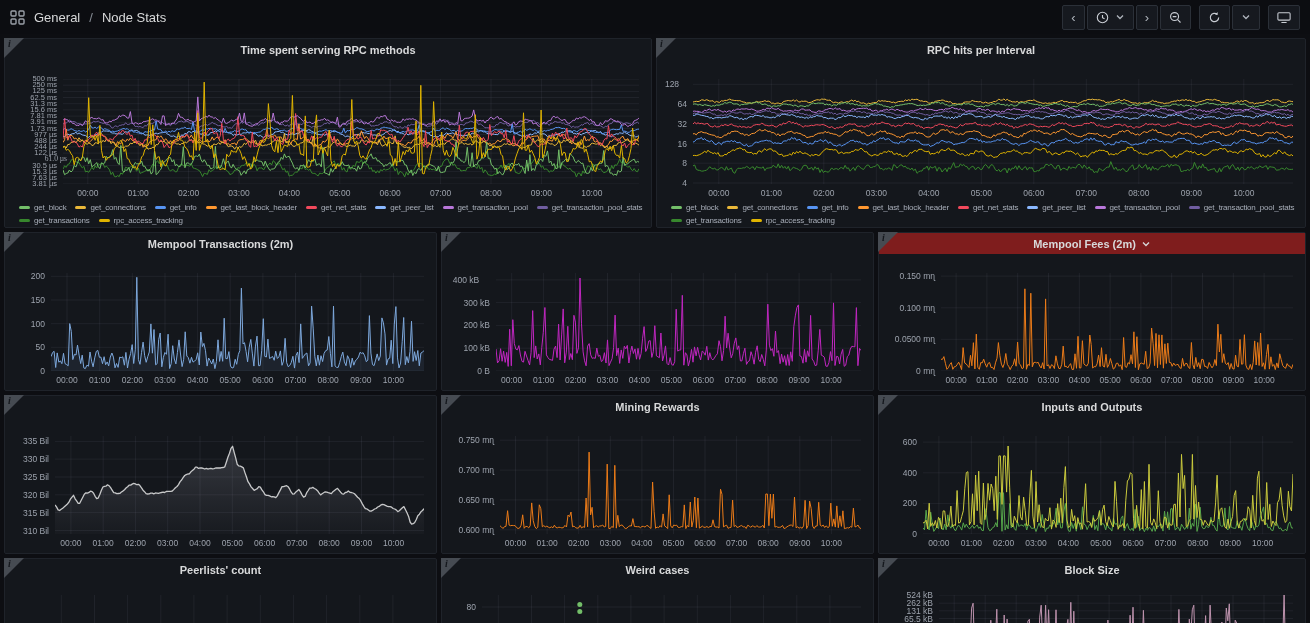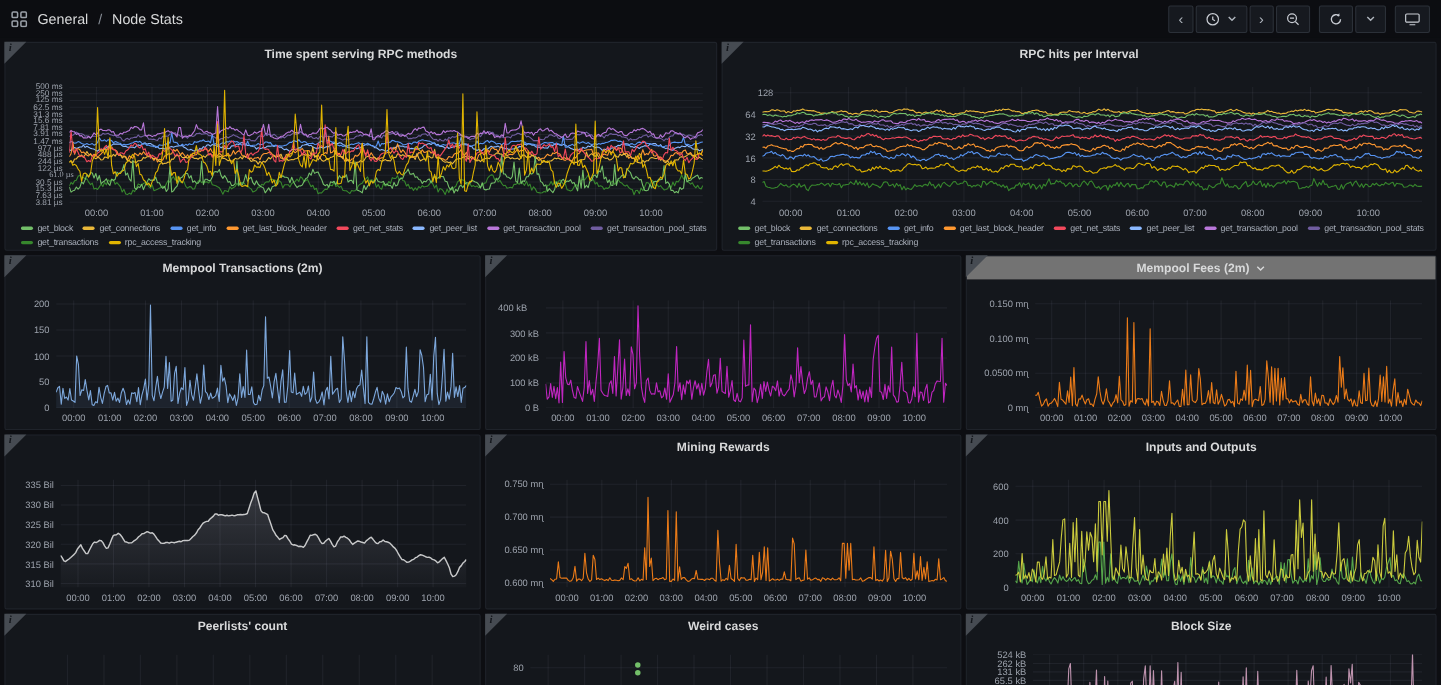--- a/index.html
+++ b/index.html
@@ -17,21 +17,21 @@
   .tbtn svg{display:block;}
   .chev{font-size:13px;color:#aeb4bc;line-height:1;}
   
   .panel{position:absolute;background:#14171c;border:1px solid #1f232a;border-radius:2px;box-sizing:border-box;}
   .corner{position:absolute;top:-1px;left:-1px;width:0;height:0;border-top:20px solid #464b52;
     border-right:20px solid transparent;z-index:6;cursor:pointer;}
   .corner span{position:absolute;top:-20px;left:4px;font-family:"Liberation Serif",serif;
     font-style:italic;font-weight:bold;font-size:10px;color:#14171c;}
   .ptitle{position:absolute;top:5px;left:0;width:100%;text-align:center;font-size:11px;font-weight:600;
     color:#d8d9da;cursor:pointer;z-index:4;}
-  .ptitle.toolbar{top:0;height:21px;background:#737373;display:flex;align-items:center;justify-content:center;gap:5px;}
+  .ptitle.toolbar{top:0;height:21px;background:#7f1d1d;display:flex;align-items:center;justify-content:center;gap:5px;}
   .ptitle .tchev{margin-top:1px;}
   .plot{position:absolute;cursor:crosshair;}
   .plot svg{position:absolute;left:0;top:0;}
   .ylab{position:absolute;text-align:right;font-size:8.5px;color:#9da3ad;line-height:9px;white-space:nowrap;}
   .dense .ylab{font-size:7.5px;line-height:7px;}
   .xlab{position:absolute;width:36px;text-align:center;font-size:8.5px;color:#9da3ad;}
   .legend{position:absolute;left:14px;right:6px;overflow:hidden;}
   .lrow{display:flex;gap:9px;height:13px;align-items:center;white-space:nowrap;}
   .litem{display:flex;align-items:center;gap:4px;cursor:pointer;}
   .dash{display:inline-block;width:11px;height:3px;border-radius:2px;flex:none;}
@@ -150,21 +150,21 @@
         </svg>
       </div>
       <div class="ylab" style="left: 0px; top: 36px; width: 52px;">500 ms</div>
       <div class="ylab" style="left: 0px; top: 42.2px; width: 52px;">250 ms</div>
       <div class="ylab" style="left: 0px; top: 48.4px; width: 52px;">125 ms</div>
       <div class="ylab" style="left: 0px; top: 54.5px; width: 52px;">62.5 ms</div>
       <div class="ylab" style="left: 0px; top: 60.7px; width: 52px;">31.3 ms</div>
       <div class="ylab" style="left: 0px; top: 66.9px; width: 52px;">15.6 ms</div>
       <div class="ylab" style="left: 0px; top: 73.1px; width: 52px;">7.81 ms</div>
       <div class="ylab" style="left: 0px; top: 79.3px; width: 52px;">3.91 ms</div>
-      <div class="ylab" style="left: 0px; top: 85.5px; width: 52px;">1.47 ms</div>
+      <div class="ylab" style="left: 0px; top: 85.5px; width: 52px;">1.73 ms</div>
       <div class="ylab" style="left: 0px; top: 91.5px; width: 52px;">977 µs</div>
       <div class="ylab" style="left: 0px; top: 97.7px; width: 52px;">488 µs</div>
       <div class="ylab" style="left: 0px; top: 103.9px; width: 52px;">244 µs</div>
       <div class="ylab" style="left: 0px; top: 110.1px; width: 52px;">122 µs</div>
       <div class="ylab" style="left: 10px; top: 116.3px; width: 52px; font-family: Liberation Serif, serif;">61.0 µs</div>
       <div class="ylab" style="left: 0px; top: 122.5px; width: 52px;">30.5 µs</div>
       <div class="ylab" style="left: 0px; top: 128.6px; width: 52px;">15.3 µs</div>
       <div class="ylab" style="left: 0px; top: 134.8px; width: 52px;">7.63 µs</div>
       <div class="ylab" style="left: 0px; top: 141px; width: 52px;">3.81 µs</div>
       <div class="xlab" style="left: 64.8px; top: 149px;">00:00</div>
@@ -254,21 +254,21 @@
           <path d="M0.0 32.3 L1.7 32.1 L3.3 32.4 L5.0 32.3 L6.7 32.8 L8.4 33.5 L10.0 32.9 L11.7 31.0 L13.4 31.9 L15.0 30.6 L16.7 30.1 L18.4 31.6 L20.1 31.2 L21.7 30.6 L23.4 31.3 L25.1 30.4 L26.7 31.5 L28.4 32.2 L30.1 33.2 L31.8 32.0 L33.4 33.3 L35.1 32.1 L36.8 31.8 L38.4 32.6 L40.1 30.9 L41.8 31.5 L43.5 30.3 L45.1 30.0 L46.8 30.5 L48.5 29.9 L50.1 30.0 L51.8 30.0 L53.5 29.7 L55.2 30.3 L56.8 30.5 L58.5 30.0 L60.2 30.5 L61.8 31.2 L63.5 32.1 L65.2 32.2 L66.9 31.8 L68.5 31.3 L70.2 30.3 L71.9 31.0 L73.5 29.3 L75.2 29.3 L76.9 29.9 L78.6 28.6 L80.2 29.6 L81.9 30.2 L83.6 30.3 L85.2 29.3 L86.9 30.9 L88.6 31.4 L90.3 32.3 L91.9 31.9 L93.6 32.1 L95.3 31.7 L96.9 31.6 L98.6 31.8 L100.3 32.4 L101.9 30.9 L103.6 31.5 L105.3 31.8 L107.0 31.1 L108.6 30.0 L110.3 30.0 L112.0 31.2 L113.6 31.1 L115.3 31.0 L117.0 30.9 L118.7 32.8 L120.3 33.0 L122.0 33.4 L123.7 33.3 L125.3 31.9 L127.0 32.0 L128.7 32.6 L130.4 32.1 L132.0 30.8 L133.7 30.6 L135.4 29.8 L137.0 29.4 L138.7 29.7 L140.4 30.4 L142.1 28.7 L143.7 30.1 L145.4 30.0 L147.1 29.6 L148.7 31.6 L150.4 31.2 L152.1 31.6 L153.8 32.3 L155.4 31.9 L157.1 31.9 L158.8 30.3 L160.4 29.7 L162.1 30.7 L163.8 29.9 L165.5 29.5 L167.1 29.5 L168.8 29.4 L170.5 29.2 L172.1 29.4 L173.8 29.1 L175.5 30.5 L177.2 30.0 L178.8 32.0 L180.5 32.0 L182.2 31.2 L183.8 31.5 L185.5 33.1 L187.2 31.6 L188.9 31.9 L190.5 30.9 L192.2 31.0 L193.9 30.1 L195.5 31.4 L197.2 30.6 L198.9 30.0 L200.6 30.7 L202.2 31.5 L203.9 30.3 L205.6 30.9 L207.2 31.9 L208.9 31.5 L210.6 32.6 L212.3 32.9 L213.9 33.2 L215.6 32.9 L217.3 31.9 L218.9 31.7 L220.6 32.2 L222.3 31.3 L224.0 31.0 L225.6 30.5 L227.3 29.4 L229.0 30.5 L230.6 30.6 L232.3 29.4 L234.0 30.6 L235.7 30.4 L237.3 30.4 L239.0 30.6 L240.7 31.3 L242.3 31.5 L244.0 31.7 L245.7 30.9 L247.4 30.6 L249.0 30.3 L250.7 31.2 L252.4 29.7 L254.0 30.1 L255.7 29.8 L257.4 29.5 L259.1 28.2 L260.7 29.1 L262.4 29.7 L264.1 29.7 L265.7 30.8 L267.4 29.6 L269.1 31.3 L270.8 30.7 L272.4 32.2 L274.1 32.5 L275.8 31.6 L277.4 32.0 L279.1 31.9 L280.8 31.7 L282.5 31.8 L284.1 30.3 L285.8 29.5 L287.5 29.5 L289.1 30.9 L290.8 30.7 L292.5 31.4 L294.2 30.3 L295.8 30.7 L297.5 32.5 L299.2 31.9 L300.8 32.0 L302.5 32.4 L304.2 33.3 L305.8 32.2 L307.5 33.6 L309.2 32.1 L310.9 32.9 L312.5 31.4 L314.2 30.3 L315.9 30.2 L317.5 31.1 L319.2 30.4 L320.9 29.5 L322.6 30.1 L324.2 30.3 L325.9 30.4 L327.6 30.9 L329.2 32.0 L330.9 31.4 L332.6 31.8 L334.3 31.6 L335.9 32.4 L337.6 31.4 L339.3 30.8 L340.9 31.3 L342.6 29.6 L344.3 29.8 L346.0 28.6 L347.6 29.6 L349.3 28.5 L351.0 29.7 L352.6 28.5 L354.3 29.1 L356.0 28.9 L357.7 31.1 L359.3 30.5 L361.0 31.4 L362.7 31.7 L364.3 32.5 L366.0 31.1 L367.7 32.3 L369.4 31.2 L371.0 30.2 L372.7 30.5 L374.4 30.0 L376.0 29.3 L377.7 29.1 L379.4 29.4 L381.1 30.1 L382.7 30.9 L384.4 31.6 L386.1 30.6 L387.7 32.3 L389.4 33.1 L391.1 32.5 L392.8 32.9 L394.4 33.8 L396.1 33.6 L397.8 33.3 L399.4 32.1 L401.1 31.5 L402.8 32.2 L404.5 31.5 L406.1 31.0 L407.8 29.8 L409.5 30.4 L411.1 30.4 L412.8 30.6 L414.5 30.3 L416.2 30.8 L417.8 31.5 L419.5 31.9 L421.2 32.1 L422.8 32.9 L424.5 32.7 L426.2 32.7 L427.9 30.8 L429.5 31.6 L431.2 30.4 L432.9 29.9 L434.5 29.8 L436.2 28.5 L437.9 29.2 L439.6 29.5 L441.2 28.9 L442.9 28.6 L444.6 29.7 L446.2 29.7 L447.9 29.3 L449.6 30.3 L451.3 30.9 L452.9 30.6 L454.6 31.4 L456.3 31.0 L457.9 30.6 L459.6 31.9 L461.3 31.2 L463.0 29.7 L464.6 30.1 L466.3 30.4 L468.0 28.9 L469.6 29.7 L471.3 29.9 L473.0 29.7 L474.7 31.3 L476.3 30.7 L478.0 31.1 L479.7 31.2 L481.3 32.0 L483.0 33.5 L484.7 33.1 L486.4 33.0 L488.0 32.4 L489.7 33.2 L491.4 32.4 L493.0 32.1 L494.7 31.3 L496.4 30.5 L498.1 29.8 L499.7 30.6 L501.4 29.7 L503.1 30.6 L504.7 31.5 L506.4 30.7 L508.1 31.2 L509.7 32.3 L511.4 31.5 L513.1 32.9 L514.8 32.0 L516.4 32.7 L518.1 31.6 L519.8 30.9 L521.4 31.4 L523.1 30.2 L524.8 29.6 L526.5 30.4 L528.1 28.5 L529.8 28.7 L531.5 29.4 L533.1 30.2 L534.8 29.8 L536.5 29.1 L538.2 31.2 L539.8 30.0 L541.5 31.1 L543.2 31.1 L544.8 31.1 L546.5 30.7 L548.2 30.8 L549.9 31.7 L551.5 30.6 L553.2 30.4 L554.9 30.6 L556.5 30.3 L558.2 28.6 L559.9 29.0 L561.6 29.9 L563.2 30.4 L564.9 30.0 L566.6 30.7 L568.2 31.8 L569.9 31.6 L571.6 31.7 L573.3 32.1 L574.9 33.1 L576.6 33.0 L578.3 33.2 L579.9 32.2 L581.6 31.3 L583.3 31.4 L585.0 30.7 L586.6 31.0 L588.3 30.6 L590.0 30.7 L591.6 31.2 L593.3 31.3 L595.0 30.6 L596.7 32.0 L598.3 31.8 L600.0 33.1 " fill="none" stroke="#B877D9" stroke-width="1" stroke-linejoin="round"></path>
           <path d="M0.0 34.6 L1.7 34.1 L3.3 34.6 L5.0 33.5 L6.7 33.5 L8.4 33.5 L10.0 34.1 L11.7 33.9 L13.4 33.7 L15.0 33.3 L16.7 33.2 L18.4 34.3 L20.1 35.2 L21.7 35.1 L23.4 36.6 L25.1 36.9 L26.7 36.3 L28.4 35.9 L30.1 36.6 L31.8 35.6 L33.4 36.2 L35.1 35.1 L36.8 34.7 L38.4 33.3 L40.1 33.0 L41.8 34.0 L43.5 34.1 L45.1 34.0 L46.8 33.0 L48.5 33.3 L50.1 34.6 L51.8 35.1 L53.5 34.6 L55.2 35.0 L56.8 34.2 L58.5 35.5 L60.2 35.4 L61.8 34.2 L63.5 33.9 L65.2 33.1 L66.9 33.6 L68.5 33.0 L70.2 32.5 L71.9 31.9 L73.5 31.7 L75.2 32.4 L76.9 31.8 L78.6 33.7 L80.2 33.4 L81.9 33.6 L83.6 35.1 L85.2 35.1 L86.9 35.2 L88.6 33.9 L90.3 35.6 L91.9 34.9 L93.6 35.0 L95.3 33.8 L96.9 33.3 L98.6 32.5 L100.3 33.9 L101.9 33.4 L103.6 34.0 L105.3 33.0 L107.0 34.6 L108.6 34.7 L110.3 34.6 L112.0 35.9 L113.6 35.0 L115.3 36.9 L117.0 35.8 L118.7 37.0 L120.3 35.9 L122.0 35.3 L123.7 34.7 L125.3 35.0 L127.0 34.0 L128.7 34.8 L130.4 33.6 L132.0 33.3 L133.7 33.5 L135.4 32.8 L137.0 34.2 L138.7 33.5 L140.4 35.1 L142.1 34.2 L143.7 35.7 L145.4 35.0 L147.1 34.5 L148.7 34.9 L150.4 35.3 L152.1 34.1 L153.8 34.5 L155.4 33.6 L157.1 32.6 L158.8 32.2 L160.4 32.5 L162.1 31.3 L163.8 33.0 L165.5 32.4 L167.1 32.5 L168.8 33.7 L170.5 32.8 L172.1 33.2 L173.8 34.5 L175.5 33.9 L177.2 34.4 L178.8 34.4 L180.5 35.0 L182.2 33.7 L183.8 34.0 L185.5 33.5 L187.2 32.3 L188.9 32.2 L190.5 32.6 L192.2 33.5 L193.9 32.9 L195.5 33.4 L197.2 33.4 L198.9 34.2 L200.6 34.4 L202.2 35.6 L203.9 36.1 L205.6 36.1 L207.2 35.9 L208.9 36.8 L210.6 36.2 L212.3 36.2 L213.9 35.2 L215.6 35.3 L217.3 33.9 L218.9 33.3 L220.6 33.3 L222.3 33.3 L224.0 34.6 L225.6 33.8 L227.3 34.5 L229.0 34.8 L230.6 35.3 L232.3 36.0 L234.0 35.5 L235.7 36.3 L237.3 36.6 L239.0 34.9 L240.7 35.6 L242.3 33.9 L244.0 34.5 L245.7 33.7 L247.4 33.8 L249.0 33.1 L250.7 32.7 L252.4 31.9 L254.0 32.5 L255.7 33.3 L257.4 32.0 L259.1 32.9 L260.7 34.2 L262.4 33.5 L264.1 33.5 L265.7 35.2 L267.4 34.8 L269.1 35.3 L270.8 34.7 L272.4 33.3 L274.1 33.1 L275.8 32.4 L277.4 33.2 L279.1 32.6 L280.8 32.2 L282.5 31.8 L284.1 33.4 L285.8 32.1 L287.5 33.3 L289.1 33.4 L290.8 33.7 L292.5 34.5 L294.2 36.2 L295.8 35.0 L297.5 35.5 L299.2 36.6 L300.8 36.4 L302.5 35.2 L304.2 35.5 L305.8 35.3 L307.5 34.6 L309.2 34.7 L310.9 34.1 L312.5 34.1 L314.2 33.8 L315.9 33.8 L317.5 34.5 L319.2 35.0 L320.9 35.5 L322.6 35.3 L324.2 35.8 L325.9 35.3 L327.6 36.0 L329.2 35.7 L330.9 35.4 L332.6 34.1 L334.3 34.5 L335.9 34.0 L337.6 32.7 L339.3 33.8 L340.9 33.3 L342.6 32.1 L344.3 32.8 L346.0 32.0 L347.6 33.1 L349.3 32.6 L351.0 33.2 L352.6 33.2 L354.3 34.0 L356.0 34.6 L357.7 34.9 L359.3 34.8 L361.0 34.1 L362.7 33.3 L364.3 32.8 L366.0 33.5 L367.7 32.5 L369.4 32.6 L371.0 33.0 L372.7 31.4 L374.4 31.4 L376.0 31.8 L377.7 33.3 L379.4 33.2 L381.1 33.6 L382.7 35.6 L384.4 35.8 L386.1 36.3 L387.7 35.9 L389.4 35.0 L391.1 34.5 L392.8 34.6 L394.4 34.9 L396.1 34.2 L397.8 33.7 L399.4 33.7 L401.1 34.0 L402.8 33.1 L404.5 33.3 L406.1 33.6 L407.8 33.9 L409.5 35.7 L411.1 35.8 L412.8 34.9 L414.5 35.0 L416.2 35.3 L417.8 36.1 L419.5 36.1 L421.2 36.2 L422.8 34.3 L424.5 34.3 L426.2 34.8 L427.9 33.3 L429.5 33.1 L431.2 32.5 L432.9 33.4 L434.5 33.3 L436.2 32.9 L437.9 34.0 L439.6 32.8 L441.2 33.8 L442.9 33.4 L444.6 33.8 L446.2 35.6 L447.9 33.8 L449.6 35.3 L451.3 35.0 L452.9 33.9 L454.6 32.6 L456.3 32.1 L457.9 33.2 L459.6 32.4 L461.3 32.5 L463.0 31.4 L464.6 32.5 L466.3 32.8 L468.0 33.2 L469.6 34.1 L471.3 34.1 L473.0 35.1 L474.7 35.5 L476.3 35.2 L478.0 35.7 L479.7 35.1 L481.3 34.3 L483.0 34.2 L484.7 34.7 L486.4 34.4 L488.0 33.6 L489.7 33.6 L491.4 32.9 L493.0 32.6 L494.7 33.4 L496.4 34.7 L498.1 34.0 L499.7 34.0 L501.4 35.6 L503.1 35.0 L504.7 36.7 L506.4 36.9 L508.1 36.7 L509.7 36.1 L511.4 35.0 L513.1 35.8 L514.8 35.8 L516.4 34.2 L518.1 33.6 L519.8 32.8 L521.4 33.0 L523.1 33.5 L524.8 32.5 L526.5 32.6 L528.1 33.4 L529.8 34.1 L531.5 34.9 L533.1 35.0 L534.8 35.4 L536.5 34.0 L538.2 35.2 L539.8 34.9 L541.5 33.4 L543.2 33.9 L544.8 33.3 L546.5 33.4 L548.2 32.9 L549.9 33.0 L551.5 32.2 L553.2 31.2 L554.9 31.2 L556.5 32.3 L558.2 31.9 L559.9 32.6 L561.6 33.6 L563.2 34.8 L564.9 34.5 L566.6 35.2 L568.2 35.5 L569.9 34.9 L571.6 33.9 L573.3 35.1 L574.9 34.2 L576.6 33.3 L578.3 34.3 L579.9 33.5 L581.6 33.0 L583.3 33.9 L585.0 33.6 L586.6 34.1 L588.3 34.9 L590.0 35.3 L591.6 34.6 L593.3 36.4 L595.0 35.2 L596.7 37.1 L598.3 35.6 L600.0 35.4 " fill="none" stroke="#705DA0" stroke-width="1" stroke-linejoin="round"></path>
           <path d="M0.0 36.3 L1.7 36.4 L3.3 35.3 L5.0 35.0 L6.7 35.8 L8.4 36.3 L10.0 36.5 L11.7 36.9 L13.4 37.5 L15.0 37.6 L16.7 39.0 L18.4 38.6 L20.1 39.9 L21.7 38.9 L23.4 38.6 L25.1 38.7 L26.7 38.4 L28.4 39.0 L30.1 38.6 L31.8 38.4 L33.4 38.0 L35.1 38.2 L36.8 36.6 L38.4 37.1 L40.1 37.8 L41.8 38.8 L43.5 38.3 L45.1 38.9 L46.8 40.2 L48.5 39.1 L50.1 40.9 L51.8 39.5 L53.5 40.0 L55.2 38.7 L56.8 37.8 L58.5 37.5 L60.2 38.1 L61.8 36.1 L63.5 36.4 L65.2 36.5 L66.9 37.0 L68.5 37.4 L70.2 36.5 L71.9 38.2 L73.5 37.9 L75.2 38.2 L76.9 38.8 L78.6 38.7 L80.2 38.0 L81.9 38.8 L83.6 37.2 L85.2 36.5 L86.9 37.3 L88.6 35.4 L90.3 35.1 L91.9 35.1 L93.6 35.8 L95.3 36.0 L96.9 36.4 L98.6 35.3 L100.3 36.2 L101.9 36.7 L103.6 38.0 L105.3 37.5 L107.0 38.4 L108.6 38.0 L110.3 38.5 L112.0 39.3 L113.6 38.2 L115.3 39.5 L117.0 37.7 L118.7 38.6 L120.3 37.7 L122.0 37.6 L123.7 36.4 L125.3 36.9 L127.0 37.1 L128.7 37.0 L130.4 38.8 L132.0 38.4 L133.7 39.1 L135.4 39.8 L137.0 39.1 L138.7 39.2 L140.4 39.2 L142.1 40.6 L143.7 39.9 L145.4 38.5 L147.1 38.8 L148.7 37.8 L150.4 36.6 L152.1 37.7 L153.8 37.0 L155.4 36.2 L157.1 36.7 L158.8 36.5 L160.4 37.4 L162.1 37.2 L163.8 38.6 L165.5 37.6 L167.1 38.0 L168.8 38.2 L170.5 38.0 L172.1 38.9 L173.8 36.9 L175.5 38.3 L177.2 36.0 L178.8 35.4 L180.5 36.3 L182.2 36.0 L183.8 36.4 L185.5 35.6 L187.2 36.2 L188.9 35.4 L190.5 36.1 L192.2 36.2 L193.9 38.3 L195.5 37.6 L197.2 38.0 L198.9 38.3 L200.6 39.2 L202.2 39.6 L203.9 38.8 L205.6 38.3 L207.2 38.7 L208.9 37.6 L210.6 37.5 L212.3 36.6 L213.9 36.4 L215.6 36.6 L217.3 37.7 L218.9 38.4 L220.6 38.9 L222.3 38.4 L224.0 38.9 L225.6 39.1 L227.3 40.2 L229.0 40.8 L230.6 41.0 L232.3 38.9 L234.0 40.6 L235.7 38.7 L237.3 38.5 L239.0 38.9 L240.7 37.2 L242.3 37.1 L244.0 37.0 L245.7 37.2 L247.4 37.0 L249.0 36.5 L250.7 38.5 L252.4 38.0 L254.0 39.3 L255.7 38.0 L257.4 39.7 L259.1 37.9 L260.7 39.8 L262.4 37.6 L264.1 38.9 L265.7 36.8 L267.4 37.7 L269.1 35.8 L270.8 35.0 L272.4 35.5 L274.1 35.2 L275.8 34.6 L277.4 34.9 L279.1 35.2 L280.8 36.2 L282.5 38.0 L284.1 37.8 L285.8 37.5 L287.5 37.3 L289.1 37.6 L290.8 39.1 L292.5 38.3 L294.2 37.9 L295.8 37.3 L297.5 38.3 L299.2 37.5 L300.8 36.1 L302.5 35.5 L304.2 36.9 L305.8 37.2 L307.5 37.4 L309.2 38.3 L310.9 37.3 L312.5 38.5 L314.2 38.7 L315.9 39.5 L317.5 39.5 L319.2 39.2 L320.9 39.8 L322.6 40.6 L324.2 38.7 L325.9 39.3 L327.6 37.8 L329.2 38.0 L330.9 37.8 L332.6 36.7 L334.3 36.9 L335.9 36.4 L337.6 38.3 L339.3 38.3 L340.9 37.7 L342.6 38.9 L344.3 38.8 L346.0 38.9 L347.6 39.8 L349.3 39.9 L351.0 39.1 L352.6 37.8 L354.3 37.5 L356.0 38.0 L357.7 36.2 L359.3 36.8 L361.0 36.3 L362.7 36.8 L364.3 35.7 L366.0 35.3 L367.7 35.8 L369.4 36.2 L371.0 37.4 L372.7 36.1 L374.4 38.2 L376.0 38.9 L377.7 37.4 L379.4 38.9 L381.1 37.9 L382.7 38.0 L384.4 37.4 L386.1 37.5 L387.7 37.7 L389.4 36.2 L391.1 36.1 L392.8 35.9 L394.4 36.9 L396.1 35.4 L397.8 35.7 L399.4 37.4 L401.1 38.4 L402.8 38.7 L404.5 39.4 L406.1 38.8 L407.8 40.6 L409.5 39.7 L411.1 40.4 L412.8 40.0 L414.5 38.5 L416.2 38.8 L417.8 39.2 L419.5 38.3 L421.2 37.1 L422.8 38.3 L424.5 37.4 L426.2 37.6 L427.9 38.6 L429.5 37.1 L431.2 38.8 L432.9 38.8 L434.5 38.5 L436.2 40.0 L437.9 40.1 L439.6 39.4 L441.2 39.1 L442.9 39.1 L444.6 39.5 L446.2 38.3 L447.9 36.8 L449.6 36.1 L451.3 36.7 L452.9 35.9 L454.6 35.4 L456.3 36.4 L457.9 37.1 L459.6 35.6 L461.3 37.7 L463.0 36.2 L464.6 38.2 L466.3 38.4 L468.0 37.7 L469.6 38.8 L471.3 38.3 L473.0 38.7 L474.7 36.6 L476.3 36.2 L478.0 37.0 L479.7 35.8 L481.3 36.6 L483.0 35.2 L484.7 36.4 L486.4 36.4 L488.0 35.7 L489.7 37.2 L491.4 38.4 L493.0 38.8 L494.7 38.9 L496.4 39.9 L498.1 40.1 L499.7 39.3 L501.4 40.5 L503.1 38.7 L504.7 38.2 L506.4 39.6 L508.1 39.4 L509.7 37.0 L511.4 38.6 L513.1 38.3 L514.8 37.9 L516.4 38.0 L518.1 37.6 L519.8 38.1 L521.4 37.6 L523.1 39.4 L524.8 39.4 L526.5 38.7 L528.1 40.0 L529.8 39.3 L531.5 40.0 L533.1 38.4 L534.8 38.1 L536.5 38.4 L538.2 37.1 L539.8 37.1 L541.5 36.2 L543.2 36.8 L544.8 36.2 L546.5 36.2 L548.2 36.4 L549.9 37.3 L551.5 37.9 L553.2 37.1 L554.9 37.9 L556.5 37.6 L558.2 38.4 L559.9 39.1 L561.6 38.8 L563.2 36.8 L564.9 38.2 L566.6 36.2 L568.2 37.2 L569.9 36.7 L571.6 35.9 L573.3 34.6 L574.9 36.0 L576.6 35.2 L578.3 36.9 L579.9 37.6 L581.6 36.4 L583.3 38.3 L585.0 38.8 L586.6 37.9 L588.3 39.3 L590.0 38.2 L591.6 38.3 L593.3 39.5 L595.0 38.3 L596.7 39.0 L598.3 37.1 L600.0 37.5 " fill="none" stroke="#8AB8FF" stroke-width="1" stroke-linejoin="round"></path>
           <path d="M0.0 45.0 L1.7 43.3 L3.3 44.8 L5.0 43.8 L6.7 44.7 L8.4 44.3 L10.0 44.8 L11.7 45.3 L13.4 44.5 L15.0 44.7 L16.7 47.1 L18.4 47.6 L20.1 48.1 L21.7 46.5 L23.4 48.0 L25.1 47.8 L26.7 47.7 L28.4 45.9 L30.1 46.7 L31.8 45.5 L33.4 46.0 L35.1 46.6 L36.8 45.6 L38.4 45.0 L40.1 46.3 L41.8 46.9 L43.5 47.1 L45.1 48.2 L46.8 47.0 L48.5 48.3 L50.1 47.7 L51.8 47.9 L53.5 48.7 L55.2 47.7 L56.8 48.4 L58.5 48.2 L60.2 46.3 L61.8 46.0 L63.5 45.5 L65.2 45.6 L66.9 45.8 L68.5 44.2 L70.2 44.9 L71.9 46.2 L73.5 46.3 L75.2 46.8 L76.9 46.8 L78.6 46.2 L80.2 46.5 L81.9 47.8 L83.6 48.0 L85.2 46.7 L86.9 45.4 L88.6 46.2 L90.3 43.9 L91.9 44.9 L93.6 44.0 L95.3 42.6 L96.9 42.5 L98.6 44.1 L100.3 43.2 L101.9 44.8 L103.6 43.8 L105.3 45.9 L107.0 45.5 L108.6 47.2 L110.3 48.1 L112.0 46.7 L113.6 47.1 L115.3 47.1 L117.0 46.7 L118.7 46.2 L120.3 46.7 L122.0 46.0 L123.7 45.7 L125.3 45.9 L127.0 46.2 L128.7 45.6 L130.4 45.6 L132.0 46.3 L133.7 47.1 L135.4 48.2 L137.0 48.5 L138.7 47.6 L140.4 48.8 L142.1 50.0 L143.7 48.6 L145.4 49.0 L147.1 47.8 L148.7 48.4 L150.4 47.8 L152.1 45.9 L153.8 46.2 L155.4 45.0 L157.1 44.9 L158.8 45.3 L160.4 45.1 L162.1 44.9 L163.8 47.0 L165.5 47.3 L167.1 47.3 L168.8 46.8 L170.5 47.8 L172.1 48.0 L173.8 46.7 L175.5 47.1 L177.2 45.5 L178.8 44.6 L180.5 45.8 L182.2 43.6 L183.8 45.1 L185.5 44.6 L187.2 44.5 L188.9 43.0 L190.5 43.6 L192.2 44.4 L193.9 44.7 L195.5 44.6 L197.2 45.8 L198.9 47.1 L200.6 46.1 L202.2 48.0 L203.9 46.9 L205.6 46.1 L207.2 46.7 L208.9 46.9 L210.6 45.3 L212.3 44.0 L213.9 44.8 L215.6 44.1 L217.3 45.0 L218.9 44.9 L220.6 44.4 L222.3 46.2 L224.0 47.2 L225.6 46.1 L227.3 48.2 L229.0 47.9 L230.6 49.7 L232.3 48.7 L234.0 48.4 L235.7 48.4 L237.3 49.0 L239.0 48.7 L240.7 47.8 L242.3 46.3 L244.0 46.5 L245.7 45.2 L247.4 45.0 L249.0 45.6 L250.7 45.6 L252.4 46.9 L254.0 46.5 L255.7 47.9 L257.4 47.1 L259.1 47.9 L260.7 48.2 L262.4 48.9 L264.1 48.7 L265.7 47.3 L267.4 45.5 L269.1 46.9 L270.8 46.1 L272.4 44.7 L274.1 45.1 L275.8 44.9 L277.4 44.6 L279.1 44.8 L280.8 44.1 L282.5 43.4 L284.1 45.6 L285.8 45.7 L287.5 45.7 L289.1 46.9 L290.8 45.7 L292.5 46.4 L294.2 45.9 L295.8 46.8 L297.5 47.2 L299.2 45.3 L300.8 45.8 L302.5 43.7 L304.2 45.3 L305.8 45.0 L307.5 43.7 L309.2 45.3 L310.9 45.0 L312.5 46.4 L314.2 45.3 L315.9 46.9 L317.5 47.3 L319.2 47.1 L320.9 49.5 L322.6 47.6 L324.2 48.7 L325.9 48.0 L327.6 47.0 L329.2 47.0 L330.9 46.0 L332.6 45.5 L334.3 46.5 L335.9 44.9 L337.6 45.0 L339.3 45.5 L340.9 45.9 L342.6 46.9 L344.3 47.5 L346.0 48.1 L347.6 47.2 L349.3 47.8 L351.0 47.3 L352.6 47.4 L354.3 47.8 L356.0 48.3 L357.7 47.1 L359.3 45.6 L361.0 46.6 L362.7 45.6 L364.3 44.7 L366.0 43.5 L367.7 44.7 L369.4 43.8 L371.0 45.3 L372.7 44.0 L374.4 45.4 L376.0 46.3 L377.7 46.3 L379.4 47.5 L381.1 47.5 L382.7 47.1 L384.4 46.4 L386.1 46.5 L387.7 46.4 L389.4 46.3 L391.1 44.4 L392.8 44.6 L394.4 44.3 L396.1 44.8 L397.8 43.1 L399.4 44.0 L401.1 43.7 L402.8 46.0 L404.5 46.9 L406.1 45.6 L407.8 47.1 L409.5 46.9 L411.1 48.3 L412.8 47.8 L414.5 48.3 L416.2 48.4 L417.8 47.5 L419.5 47.4 L421.2 45.5 L422.8 45.6 L424.5 45.5 L426.2 45.2 L427.9 45.9 L429.5 46.8 L431.2 45.6 L432.9 46.1 L434.5 48.2 L436.2 47.6 L437.9 47.1 L439.6 48.7 L441.2 49.3 L442.9 47.7 L444.6 48.0 L446.2 48.4 L447.9 47.7 L449.6 46.7 L451.3 46.1 L452.9 44.2 L454.6 45.8 L456.3 45.1 L457.9 45.3 L459.6 44.9 L461.3 45.7 L463.0 45.9 L464.6 45.1 L466.3 45.2 L468.0 46.9 L469.6 47.2 L471.3 47.2 L473.0 47.1 L474.7 45.6 L476.3 46.7 L478.0 45.3 L479.7 45.0 L481.3 44.7 L483.0 44.7 L484.7 42.8 L486.4 43.9 L488.0 44.3 L489.7 45.2 L491.4 45.4 L493.0 45.3 L494.7 46.1 L496.4 45.4 L498.1 46.5 L499.7 47.4 L501.4 47.9 L503.1 48.2 L504.7 47.3 L506.4 47.3 L508.1 47.4 L509.7 46.5 L511.4 45.4 L513.1 45.7 L514.8 45.1 L516.4 44.6 L518.1 45.2 L519.8 46.8 L521.4 46.7 L523.1 46.9 L524.8 47.1 L526.5 48.3 L528.1 48.2 L529.8 49.1 L531.5 49.5 L533.1 48.3 L534.8 48.4 L536.5 47.9 L538.2 46.6 L539.8 47.8 L541.5 46.3 L543.2 44.5 L544.8 45.3 L546.5 43.7 L548.2 44.5 L549.9 44.8 L551.5 45.1 L553.2 44.8 L554.9 45.0 L556.5 47.4 L558.2 46.4 L559.9 47.2 L561.6 46.7 L563.2 45.7 L564.9 46.1 L566.6 47.0 L568.2 45.9 L569.9 44.0 L571.6 44.7 L573.3 43.1 L574.9 42.6 L576.6 44.5 L578.3 43.2 L579.9 44.1 L581.6 43.2 L583.3 46.0 L585.0 45.5 L586.6 45.4 L588.3 46.5 L590.0 46.8 L591.6 47.2 L593.3 47.3 L595.0 46.6 L596.7 46.3 L598.3 45.9 L600.0 47.0 " fill="none" stroke="#F2495C" stroke-width="1" stroke-linejoin="round"></path>
           <path d="M0.0 54.8 L1.7 54.7 L3.3 55.8 L5.0 53.7 L6.7 53.3 L8.4 52.6 L10.0 53.5 L11.7 53.8 L13.4 53.9 L15.0 54.8 L16.7 55.4 L18.4 55.8 L20.1 56.2 L21.7 56.3 L23.4 58.2 L25.1 57.7 L26.7 58.6 L28.4 58.6 L30.1 57.3 L31.8 56.0 L33.4 56.2 L35.1 53.9 L36.8 54.8 L38.4 52.5 L40.1 52.6 L41.8 52.1 L43.5 52.3 L45.1 52.5 L46.8 54.3 L48.5 54.9 L50.1 54.6 L51.8 56.6 L53.5 54.9 L55.2 56.7 L56.8 56.0 L58.5 54.7 L60.2 54.4 L61.8 54.2 L63.5 52.6 L65.2 51.5 L66.9 50.5 L68.5 51.8 L70.2 51.7 L71.9 50.6 L73.5 51.5 L75.2 52.6 L76.9 52.1 L78.6 53.8 L80.2 53.5 L81.9 54.5 L83.6 56.2 L85.2 54.7 L86.9 57.0 L88.6 55.3 L90.3 55.1 L91.9 55.3 L93.6 53.6 L95.3 52.9 L96.9 52.8 L98.6 52.1 L100.3 54.0 L101.9 54.3 L103.6 53.5 L105.3 54.3 L107.0 54.4 L108.6 55.3 L110.3 56.3 L112.0 56.5 L113.6 58.6 L115.3 58.3 L117.0 57.9 L118.7 57.4 L120.3 57.4 L122.0 55.8 L123.7 55.2 L125.3 54.3 L127.0 54.2 L128.7 53.8 L130.4 54.2 L132.0 52.3 L133.7 53.7 L135.4 53.0 L137.0 54.4 L138.7 54.4 L140.4 55.1 L142.1 55.2 L143.7 55.7 L145.4 57.0 L147.1 57.1 L148.7 55.9 L150.4 54.6 L152.1 52.7 L153.8 53.1 L155.4 52.7 L157.1 50.9 L158.8 51.9 L160.4 50.4 L162.1 50.9 L163.8 51.2 L165.5 52.2 L167.1 51.6 L168.8 54.2 L170.5 53.4 L172.1 54.4 L173.8 56.6 L175.5 56.7 L177.2 56.2 L178.8 54.4 L180.5 56.0 L182.2 55.5 L183.8 53.2 L185.5 53.4 L187.2 51.6 L188.9 52.9 L190.5 52.6 L192.2 51.9 L193.9 54.6 L195.5 54.0 L197.2 54.7 L198.9 55.0 L200.6 55.8 L202.2 56.5 L203.9 58.0 L205.6 57.7 L207.2 58.8 L208.9 57.0 L210.6 58.1 L212.3 55.7 L213.9 54.9 L215.6 54.4 L217.3 53.9 L218.9 53.8 L220.6 53.9 L222.3 52.7 L224.0 54.9 L225.6 53.7 L227.3 54.3 L229.0 54.5 L230.6 55.3 L232.3 57.2 L234.0 58.0 L235.7 58.0 L237.3 57.7 L239.0 55.4 L240.7 54.1 L242.3 55.4 L244.0 54.6 L245.7 53.6 L247.4 51.1 L249.0 50.9 L250.7 50.7 L252.4 51.5 L254.0 50.6 L255.7 52.0 L257.4 54.1 L259.1 52.7 L260.7 53.3 L262.4 55.1 L264.1 54.7 L265.7 56.0 L267.4 54.2 L269.1 55.5 L270.8 55.2 L272.4 53.2 L274.1 52.9 L275.8 52.7 L277.4 52.5 L279.1 52.7 L280.8 51.6 L282.5 52.3 L284.1 52.5 L285.8 53.0 L287.5 54.3 L289.1 56.7 L290.8 56.4 L292.5 57.2 L294.2 58.1 L295.8 58.1 L297.5 58.8 L299.2 58.0 L300.8 55.8 L302.5 57.2 L304.2 55.2 L305.8 55.0 L307.5 54.8 L309.2 53.6 L310.9 53.0 L312.5 53.8 L314.2 53.9 L315.9 56.1 L317.5 55.1 L319.2 56.4 L320.9 57.7 L322.6 57.7 L324.2 58.5 L325.9 58.5 L327.6 56.4 L329.2 57.5 L330.9 54.2 L332.6 55.0 L334.3 53.2 L335.9 52.9 L337.6 51.6 L339.3 52.2 L340.9 50.9 L342.6 51.4 L344.3 52.5 L346.0 51.3 L347.6 52.7 L349.3 53.1 L351.0 54.6 L352.6 54.2 L354.3 54.0 L356.0 55.0 L357.7 55.6 L359.3 54.2 L361.0 53.0 L362.7 54.3 L364.3 52.4 L366.0 52.7 L367.7 50.5 L369.4 50.7 L371.0 50.5 L372.7 51.8 L374.4 52.8 L376.0 54.1 L377.7 55.5 L379.4 54.4 L381.1 55.7 L382.7 56.4 L384.4 57.3 L386.1 57.5 L387.7 57.9 L389.4 57.3 L391.1 56.0 L392.8 56.1 L394.4 54.6 L396.1 54.1 L397.8 54.5 L399.4 54.5 L401.1 54.9 L402.8 55.1 L404.5 54.4 L406.1 56.2 L407.8 56.6 L409.5 57.5 L411.1 56.2 L412.8 56.6 L414.5 58.1 L416.2 58.7 L417.8 58.3 L419.5 55.5 L421.2 55.6 L422.8 55.2 L424.5 55.1 L426.2 52.5 L427.9 52.8 L429.5 51.6 L431.2 53.1 L432.9 51.8 L434.5 51.4 L436.2 52.1 L437.9 54.4 L439.6 53.9 L441.2 55.0 L442.9 56.0 L444.6 54.9 L446.2 56.3 L447.9 55.1 L449.6 53.6 L451.3 52.6 L452.9 53.3 L454.6 53.4 L456.3 51.9 L457.9 51.6 L459.6 50.3 L461.3 51.6 L463.0 50.8 L464.6 53.4 L466.3 53.6 L468.0 53.4 L469.6 54.7 L471.3 55.1 L473.0 55.9 L474.7 55.9 L476.3 55.5 L478.0 57.4 L479.7 56.9 L481.3 54.8 L483.0 55.9 L484.7 53.5 L486.4 53.1 L488.0 54.3 L489.7 55.0 L491.4 55.0 L493.0 54.2 L494.7 54.0 L496.4 55.0 L498.1 54.9 L499.7 55.7 L501.4 56.5 L503.1 58.8 L504.7 57.0 L506.4 57.5 L508.1 58.6 L509.7 57.7 L511.4 55.5 L513.1 55.8 L514.8 55.5 L516.4 53.6 L518.1 53.6 L519.8 52.8 L521.4 53.3 L523.1 53.3 L524.8 52.5 L526.5 52.7 L528.1 55.5 L529.8 54.0 L531.5 56.2 L533.1 56.7 L534.8 56.1 L536.5 55.7 L538.2 54.3 L539.8 55.8 L541.5 53.8 L543.2 51.9 L544.8 53.4 L546.5 51.2 L548.2 51.2 L549.9 51.9 L551.5 51.1 L553.2 51.8 L554.9 52.6 L556.5 52.1 L558.2 54.7 L559.9 54.5 L561.6 54.4 L563.2 54.9 L564.9 57.2 L566.6 56.2 L568.2 56.8 L569.9 56.2 L571.6 54.2 L573.3 53.7 L574.9 53.6 L576.6 53.9 L578.3 54.0 L579.9 53.2 L581.6 54.6 L583.3 52.7 L585.0 53.3 L586.6 55.0 L588.3 55.4 L590.0 56.0 L591.6 58.5 L593.3 58.8 L595.0 57.4 L596.7 57.3 L598.3 59.0 L600.0 56.8 " fill="none" stroke="#FF9830" stroke-width="1" stroke-linejoin="round"></path>
           <path d="M0.0 63.1 L1.7 62.4 L3.3 60.4 L5.0 59.8 L6.7 59.7 L8.4 58.5 L10.0 60.8 L11.7 59.6 L13.4 61.4 L15.0 61.9 L16.7 62.8 L18.4 61.5 L20.1 63.0 L21.7 65.2 L23.4 65.6 L25.1 63.6 L26.7 64.0 L28.4 65.7 L30.1 63.2 L31.8 63.1 L33.4 62.4 L35.1 62.2 L36.8 62.9 L38.4 61.2 L40.1 62.9 L41.8 61.7 L43.5 63.5 L45.1 63.7 L46.8 63.3 L48.5 64.8 L50.1 66.2 L51.8 66.7 L53.5 65.3 L55.2 67.6 L56.8 67.1 L58.5 66.8 L60.2 65.6 L61.8 63.4 L63.5 63.1 L65.2 63.5 L66.9 62.6 L68.5 62.1 L70.2 62.0 L71.9 61.6 L73.5 61.2 L75.2 62.0 L76.9 61.8 L78.6 62.7 L80.2 64.5 L81.9 63.6 L83.6 64.4 L85.2 64.0 L86.9 64.5 L88.6 64.5 L90.3 62.2 L91.9 61.9 L93.6 61.9 L95.3 60.3 L96.9 61.0 L98.6 58.4 L100.3 59.9 L101.9 58.8 L103.6 61.4 L105.3 60.6 L107.0 60.5 L108.6 62.6 L110.3 63.8 L112.0 63.3 L113.6 64.1 L115.3 65.4 L117.0 63.9 L118.7 65.0 L120.3 64.7 L122.0 61.9 L123.7 62.6 L125.3 62.3 L127.0 60.6 L128.7 61.5 L130.4 62.8 L132.0 60.8 L133.7 61.8 L135.4 64.3 L137.0 62.8 L138.7 64.2 L140.4 66.3 L142.1 66.4 L143.7 67.2 L145.4 66.1 L147.1 65.7 L148.7 67.1 L150.4 66.0 L152.1 65.4 L153.8 64.0 L155.4 63.4 L157.1 61.7 L158.8 61.6 L160.4 61.1 L162.1 63.0 L163.8 62.1 L165.5 63.2 L167.1 62.7 L168.8 64.6 L170.5 65.0 L172.1 64.5 L173.8 66.1 L175.5 65.2 L177.2 63.8 L178.8 64.0 L180.5 61.6 L182.2 62.8 L183.8 61.3 L185.5 60.6 L187.2 58.9 L188.9 59.6 L190.5 58.6 L192.2 60.9 L193.9 60.0 L195.5 59.7 L197.2 60.9 L198.9 62.7 L200.6 63.5 L202.2 64.0 L203.9 63.8 L205.6 64.9 L207.2 62.6 L208.9 62.8 L210.6 63.0 L212.3 63.0 L213.9 61.0 L215.6 60.2 L217.3 61.7 L218.9 61.7 L220.6 62.0 L222.3 60.9 L224.0 62.2 L225.6 62.0 L227.3 64.3 L229.0 65.3 L230.6 65.9 L232.3 65.9 L234.0 65.9 L235.7 65.5 L237.3 67.5 L239.0 66.8 L240.7 66.2 L242.3 65.0 L244.0 63.7 L245.7 64.2 L247.4 62.3 L249.0 61.4 L250.7 62.1 L252.4 62.8 L254.0 63.3 L255.7 62.6 L257.4 63.3 L259.1 63.9 L260.7 65.8 L262.4 65.1 L264.1 65.0 L265.7 64.5 L267.4 64.1 L269.1 63.4 L270.8 63.6 L272.4 62.8 L274.1 61.5 L275.8 59.8 L277.4 59.5 L279.1 59.5 L280.8 60.0 L282.5 60.7 L284.1 59.6 L285.8 62.2 L287.5 60.7 L289.1 63.3 L290.8 62.2 L292.5 63.2 L294.2 63.2 L295.8 62.9 L297.5 63.1 L299.2 62.6 L300.8 62.0 L302.5 61.9 L304.2 60.6 L305.8 61.0 L307.5 61.4 L309.2 59.4 L310.9 60.8 L312.5 60.6 L314.2 61.7 L315.9 62.4 L317.5 64.3 L319.2 64.9 L320.9 65.4 L322.6 64.4 L324.2 65.0 L325.9 66.6 L327.6 65.1 L329.2 64.6 L330.9 64.6 L332.6 64.2 L334.3 63.5 L335.9 62.5 L337.6 61.3 L339.3 62.3 L340.9 62.9 L342.6 63.5 L344.3 62.7 L346.0 63.2 L347.6 65.4 L349.3 66.0 L351.0 64.7 L352.6 65.0 L354.3 67.1 L356.0 66.6 L357.7 64.0 L359.3 63.5 L361.0 64.0 L362.7 62.3 L364.3 62.0 L366.0 61.2 L367.7 61.8 L369.4 61.0 L371.0 60.6 L372.7 59.4 L374.4 60.7 L376.0 62.0 L377.7 61.7 L379.4 63.3 L381.1 64.4 L382.7 63.3 L384.4 64.1 L386.1 63.7 L387.7 62.2 L389.4 62.3 L391.1 60.8 L392.8 60.2 L394.4 59.7 L396.1 61.5 L397.8 58.8 L399.4 61.2 L401.1 59.1 L402.8 61.5 L404.5 61.9 L406.1 62.4 L407.8 62.1 L409.5 63.0 L411.1 65.7 L412.8 66.0 L414.5 64.4 L416.2 64.3 L417.8 66.0 L419.5 65.6 L421.2 65.7 L422.8 62.7 L424.5 63.4 L426.2 63.8 L427.9 61.6 L429.5 62.3 L431.2 62.8 L432.9 62.4 L434.5 63.7 L436.2 64.6 L437.9 65.9 L439.6 66.0 L441.2 65.6 L442.9 64.9 L444.6 65.6 L446.2 64.8 L447.9 64.5 L449.6 64.0 L451.3 62.9 L452.9 64.3 L454.6 61.0 L456.3 60.7 L457.9 61.7 L459.6 60.2 L461.3 60.9 L463.0 59.9 L464.6 61.3 L466.3 62.3 L468.0 62.8 L469.6 61.9 L471.3 63.5 L473.0 62.7 L474.7 62.7 L476.3 63.1 L478.0 63.1 L479.7 63.2 L481.3 61.1 L483.0 61.3 L484.7 59.9 L486.4 59.7 L488.0 59.4 L489.7 59.4 L491.4 59.3 L493.0 61.3 L494.7 61.3 L496.4 61.3 L498.1 63.9 L499.7 64.8 L501.4 64.1 L503.1 64.6 L504.7 65.1 L506.4 65.4 L508.1 64.6 L509.7 65.3 L511.4 63.1 L513.1 63.9 L514.8 63.7 L516.4 62.2 L518.1 62.7 L519.8 61.8 L521.4 61.5 L523.1 63.4 L524.8 63.5 L526.5 63.6 L528.1 65.7 L529.8 66.7 L531.5 66.1 L533.1 66.4 L534.8 66.0 L536.5 66.4 L538.2 66.4 L539.8 64.0 L541.5 63.1 L543.2 64.6 L544.8 63.8 L546.5 62.3 L548.2 60.7 L549.9 60.9 L551.5 60.4 L553.2 62.4 L554.9 62.4 L556.5 62.4 L558.2 63.3 L559.9 63.9 L561.6 63.9 L563.2 65.0 L564.9 64.2 L566.6 64.0 L568.2 63.5 L569.9 63.9 L571.6 62.4 L573.3 62.2 L574.9 61.0 L576.6 58.6 L578.3 59.3 L579.9 59.0 L581.6 60.3 L583.3 59.3 L585.0 61.9 L586.6 61.5 L588.3 61.4 L590.0 62.3 L591.6 64.0 L593.3 63.7 L595.0 64.5 L596.7 64.9 L598.3 63.3 L600.0 63.2 " fill="none" stroke="#5794F2" stroke-width="1" stroke-linejoin="round"></path>
           <path d="M0.0 76.5 L1.7 76.4 L3.3 76.7 L5.0 76.2 L6.7 75.6 L8.4 74.7 L10.0 73.7 L11.7 72.3 L13.4 73.6 L15.0 71.2 L16.7 73.0 L18.4 73.5 L20.1 74.6 L21.7 73.7 L23.4 75.0 L25.1 73.6 L26.7 76.9 L28.4 77.0 L30.1 76.9 L31.8 75.3 L33.4 75.8 L35.1 73.6 L36.8 73.4 L38.4 71.8 L40.1 70.8 L41.8 71.6 L43.5 69.8 L45.1 69.6 L46.8 68.9 L48.5 69.5 L50.1 70.9 L51.8 70.5 L53.5 73.0 L55.2 73.4 L56.8 73.7 L58.5 73.3 L60.2 75.2 L61.8 74.3 L63.5 75.1 L65.2 72.3 L66.9 71.8 L68.5 73.3 L70.2 71.1 L71.9 69.7 L73.5 71.5 L75.2 70.4 L76.9 69.8 L78.6 70.1 L80.2 72.2 L81.9 71.9 L83.6 72.9 L85.2 75.1 L86.9 75.8 L88.6 75.0 L90.3 77.4 L91.9 77.0 L93.6 76.6 L95.3 76.2 L96.9 74.8 L98.6 76.2 L100.3 73.1 L101.9 74.9 L103.6 72.5 L105.3 74.0 L107.0 72.1 L108.6 74.0 L110.3 74.6 L112.0 73.8 L113.6 74.7 L115.3 75.4 L117.0 77.3 L118.7 75.7 L120.3 76.5 L122.0 75.5 L123.7 75.6 L125.3 76.6 L127.0 75.9 L128.7 73.5 L130.4 72.2 L132.0 70.3 L133.7 69.7 L135.4 70.3 L137.0 70.7 L138.7 70.4 L140.4 71.1 L142.1 70.6 L143.7 71.3 L145.4 74.4 L147.1 73.9 L148.7 72.9 L150.4 74.7 L152.1 73.9 L153.8 73.7 L155.4 73.9 L157.1 73.7 L158.8 72.3 L160.4 72.5 L162.1 70.6 L163.8 71.0 L165.5 71.3 L167.1 69.5 L168.8 69.5 L170.5 71.6 L172.1 72.9 L173.8 72.7 L175.5 75.3 L177.2 76.1 L178.8 77.0 L180.5 76.0 L182.2 75.5 L183.8 76.3 L185.5 76.3 L187.2 74.2 L188.9 74.7 L190.5 73.1 L192.2 72.8 L193.9 73.5 L195.5 71.7 L197.2 73.0 L198.9 72.5 L200.6 75.2 L202.2 75.2 L203.9 74.0 L205.6 76.1 L207.2 74.9 L208.9 77.2 L210.6 77.3 L212.3 76.5 L213.9 77.6 L215.6 75.6 L217.3 73.4 L218.9 74.3 L220.6 72.2 L222.3 71.4 L224.0 72.6 L225.6 70.4 L227.3 70.3 L229.0 70.3 L230.6 72.0 L232.3 72.4 L234.0 72.8 L235.7 72.1 L237.3 75.4 L239.0 74.4 L240.7 74.8 L242.3 74.5 L244.0 72.7 L245.7 74.2 L247.4 71.3 L249.0 70.6 L250.7 71.4 L252.4 71.6 L254.0 70.3 L255.7 69.0 L257.4 71.4 L259.1 71.2 L260.7 71.2 L262.4 72.0 L264.1 74.1 L265.7 74.5 L267.4 75.5 L269.1 74.6 L270.8 75.5 L272.4 77.1 L274.1 75.4 L275.8 76.8 L277.4 74.3 L279.1 74.5 L280.8 74.9 L282.5 71.6 L284.1 72.0 L285.8 73.1 L287.5 72.2 L289.1 72.0 L290.8 73.0 L292.5 75.8 L294.2 76.8 L295.8 77.1 L297.5 76.1 L299.2 77.2 L300.8 78.5 L302.5 78.0 L304.2 77.9 L305.8 76.2 L307.5 74.4 L309.2 74.2 L310.9 73.5 L312.5 74.2 L314.2 72.6 L315.9 72.7 L317.5 72.7 L319.2 71.8 L320.9 70.6 L322.6 72.2 L324.2 72.0 L325.9 73.6 L327.6 74.1 L329.2 75.6 L330.9 73.8 L332.6 73.7 L334.3 73.6 L335.9 74.2 L337.6 74.1 L339.3 72.5 L340.9 70.4 L342.6 69.3 L344.3 70.2 L346.0 70.8 L347.6 71.2 L349.3 69.4 L351.0 69.5 L352.6 70.2 L354.3 73.9 L356.0 72.4 L357.7 73.8 L359.3 76.0 L361.0 74.6 L362.7 73.9 L364.3 74.7 L366.0 75.8 L367.7 75.1 L369.4 73.3 L371.0 74.1 L372.7 72.0 L374.4 72.1 L376.0 72.4 L377.7 72.0 L379.4 73.0 L381.1 74.0 L382.7 75.5 L384.4 74.0 L386.1 75.6 L387.7 77.9 L389.4 77.1 L391.1 77.0 L392.8 76.5 L394.4 78.4 L396.1 76.1 L397.8 74.8 L399.4 73.0 L401.1 74.2 L402.8 71.8 L404.5 72.4 L406.1 71.0 L407.8 71.4 L409.5 71.4 L411.1 71.4 L412.8 72.6 L414.5 72.5 L416.2 76.0 L417.8 74.8 L419.5 75.4 L421.2 75.8 L422.8 74.5 L424.5 75.3 L426.2 73.6 L427.9 72.5 L429.5 71.5 L431.2 71.4 L432.9 71.2 L434.5 68.2 L436.2 69.0 L437.9 68.2 L439.6 68.6 L441.2 71.7 L442.9 71.4 L444.6 73.1 L446.2 74.4 L447.9 73.5 L449.6 75.3 L451.3 75.0 L452.9 75.2 L454.6 75.7 L456.3 74.0 L457.9 73.7 L459.6 74.1 L461.3 72.4 L463.0 71.6 L464.6 71.7 L466.3 72.1 L468.0 71.2 L469.6 71.0 L471.3 72.8 L473.0 73.4 L474.7 75.7 L476.3 77.1 L478.0 78.2 L479.7 78.0 L481.3 75.9 L483.0 78.5 L484.7 77.8 L486.4 75.2 L488.0 75.3 L489.7 74.5 L491.4 72.9 L493.0 71.9 L494.7 72.0 L496.4 73.0 L498.1 72.2 L499.7 74.2 L501.4 72.8 L503.1 74.4 L504.7 75.7 L506.4 75.5 L508.1 74.2 L509.7 75.7 L511.4 76.5 L513.1 76.0 L514.8 75.3 L516.4 74.0 L518.1 72.7 L519.8 70.9 L521.4 71.1 L523.1 70.6 L524.8 71.2 L526.5 69.6 L528.1 69.4 L529.8 70.2 L531.5 69.5 L533.1 70.5 L534.8 73.2 L536.5 71.9 L538.2 72.4 L539.8 73.5 L541.5 73.0 L543.2 73.3 L544.8 74.8 L546.5 72.5 L548.2 71.7 L549.9 72.8 L551.5 71.8 L553.2 70.2 L554.9 70.8 L556.5 69.6 L558.2 70.3 L559.9 71.2 L561.6 73.9 L563.2 75.0 L564.9 75.3 L566.6 74.5 L568.2 77.9 L569.9 75.7 L571.6 77.9 L573.3 78.1 L574.9 75.6 L576.6 77.5 L578.3 76.8 L579.9 75.2 L581.6 73.8 L583.3 74.8 L585.0 71.4 L586.6 71.3 L588.3 73.3 L590.0 74.8 L591.6 72.8 L593.3 75.1 L595.0 75.9 L596.7 76.6 L598.3 75.6 L600.0 76.9 " fill="none" stroke="#E0B400" stroke-width="1" stroke-linejoin="round"></path>
           <path d="M0.0 86.9 L1.7 86.0 L3.3 90.3 L5.0 91.2 L6.7 91.4 L8.4 92.1 L10.0 92.1 L11.7 91.6 L13.4 91.3 L15.0 89.7 L16.7 87.7 L18.4 89.2 L20.1 90.0 L21.7 89.0 L23.4 91.0 L25.1 90.9 L26.7 89.4 L28.4 88.4 L30.1 89.3 L31.8 91.4 L33.4 87.6 L35.1 91.0 L36.8 89.8 L38.4 89.0 L40.1 93.1 L41.8 94.3 L43.5 90.8 L45.1 89.2 L46.8 89.4 L48.5 89.4 L50.1 88.8 L51.8 88.9 L53.5 87.4 L55.2 88.3 L56.8 89.8 L58.5 88.3 L60.2 87.8 L61.8 90.8 L63.5 87.5 L65.2 88.5 L66.9 88.8 L68.5 89.0 L70.2 87.8 L71.9 91.6 L73.5 89.2 L75.2 89.1 L76.9 88.8 L78.6 88.5 L80.2 86.2 L81.9 87.7 L83.6 88.7 L85.2 84.8 L86.9 89.0 L88.6 86.3 L90.3 89.2 L91.9 87.4 L93.6 90.1 L95.3 87.3 L96.9 91.6 L98.6 90.3 L100.3 88.1 L101.9 89.0 L103.6 89.5 L105.3 90.3 L107.0 91.7 L108.6 90.0 L110.3 86.8 L112.0 86.2 L113.6 86.6 L115.3 89.9 L117.0 89.5 L118.7 88.4 L120.3 91.2 L122.0 87.7 L123.7 90.1 L125.3 88.8 L127.0 93.5 L128.7 90.4 L130.4 93.6 L132.0 92.0 L133.7 92.8 L135.4 93.2 L137.0 91.3 L138.7 88.9 L140.4 90.6 L142.1 89.8 L143.7 89.6 L145.4 90.7 L147.1 88.9 L148.7 88.6 L150.4 89.9 L152.1 86.3 L153.8 89.5 L155.4 88.8 L157.1 92.2 L158.8 90.2 L160.4 88.3 L162.1 91.5 L163.8 87.7 L165.5 86.7 L167.1 88.4 L168.8 89.6 L170.5 90.5 L172.1 88.3 L173.8 86.2 L175.5 86.0 L177.2 88.5 L178.8 88.5 L180.5 87.6 L182.2 87.6 L183.8 85.5 L185.5 86.2 L187.2 89.8 L188.9 89.4 L190.5 91.1 L192.2 89.6 L193.9 90.2 L195.5 89.0 L197.2 89.4 L198.9 91.4 L200.6 85.7 L202.2 86.3 L203.9 89.1 L205.6 87.6 L207.2 86.1 L208.9 85.9 L210.6 88.0 L212.3 87.2 L213.9 89.3 L215.6 89.0 L217.3 90.9 L218.9 89.0 L220.6 91.6 L222.3 90.1 L224.0 94.3 L225.6 92.8 L227.3 92.0 L229.0 92.0 L230.6 89.3 L232.3 89.3 L234.0 87.1 L235.7 91.2 L237.3 87.5 L239.0 89.1 L240.7 88.3 L242.3 87.3 L244.0 92.2 L245.7 88.5 L247.4 89.4 L249.0 93.0 L250.7 91.0 L252.4 89.1 L254.0 92.7 L255.7 88.5 L257.4 90.1 L259.1 86.7 L260.7 83.6 L262.4 88.5 L264.1 87.8 L265.7 87.9 L267.4 85.0 L269.1 86.6 L270.8 85.5 L272.4 87.4 L274.1 87.7 L275.8 90.5 L277.4 89.0 L279.1 87.2 L280.8 87.9 L282.5 90.9 L284.1 88.8 L285.8 88.3 L287.5 90.6 L289.1 90.3 L290.8 87.1 L292.5 85.4 L294.2 87.2 L295.8 89.4 L297.5 86.3 L299.2 85.5 L300.8 87.6 L302.5 90.9 L304.2 91.9 L305.8 90.4 L307.5 93.0 L309.2 90.9 L310.9 89.8 L312.5 89.7 L314.2 94.0 L315.9 89.2 L317.5 91.5 L319.2 89.0 L320.9 89.5 L322.6 86.8 L324.2 90.5 L325.9 86.7 L327.6 89.6 L329.2 90.9 L330.9 88.5 L332.6 87.7 L334.3 91.1 L335.9 88.6 L337.6 89.0 L339.3 88.8 L340.9 92.6 L342.6 92.6 L344.3 91.6 L346.0 92.0 L347.6 89.4 L349.3 89.0 L351.0 88.7 L352.6 85.5 L354.3 85.4 L356.0 86.8 L357.7 85.1 L359.3 86.2 L361.0 88.8 L362.7 90.0 L364.3 86.6 L366.0 86.4 L367.7 91.4 L369.4 89.6 L371.0 89.1 L372.7 90.1 L374.4 91.2 L376.0 87.3 L377.7 89.6 L379.4 88.3 L381.1 88.5 L382.7 89.2 L384.4 86.2 L386.1 85.2 L387.7 86.5 L389.4 89.3 L391.1 85.9 L392.8 88.1 L394.4 90.1 L396.1 87.8 L397.8 90.8 L399.4 90.6 L401.1 93.6 L402.8 92.6 L404.5 93.4 L406.1 89.3 L407.8 90.4 L409.5 91.7 L411.1 90.9 L412.8 88.9 L414.5 88.1 L416.2 88.1 L417.8 82.6 L419.5 87.1 L421.2 90.4 L422.8 88.2 L424.5 91.3 L426.2 90.7 L427.9 91.3 L429.5 89.4 L431.2 90.4 L432.9 92.7 L434.5 92.2 L436.2 89.3 L437.9 87.6 L439.6 85.8 L441.2 90.7 L442.9 89.7 L444.6 88.8 L446.2 85.6 L447.9 88.2 L449.6 89.0 L451.3 86.7 L452.9 85.6 L454.6 90.6 L456.3 88.1 L457.9 91.5 L459.6 87.4 L461.3 90.2 L463.0 89.2 L464.6 91.2 L466.3 89.3 L468.0 87.5 L469.6 87.1 L471.3 87.6 L473.0 86.9 L474.7 85.3 L476.3 88.3 L478.0 85.3 L479.7 86.7 L481.3 86.1 L483.0 85.8 L484.7 86.5 L486.4 87.4 L488.0 92.6 L489.7 92.3 L491.4 91.5 L493.0 91.7 L494.7 90.4 L496.4 91.6 L498.1 89.8 L499.7 89.3 L501.4 83.4 L503.1 87.2 L504.7 90.3 L506.4 86.8 L508.1 89.1 L509.7 84.9 L511.4 88.8 L513.1 88.3 L514.8 91.5 L516.4 91.1 L518.1 90.4 L519.8 90.1 L521.4 89.4 L523.1 92.8 L524.8 93.2 L526.5 88.9 L528.1 92.8 L529.8 89.3 L531.5 87.9 L533.1 87.5 L534.8 86.5 L536.5 90.2 L538.2 86.8 L539.8 85.5 L541.5 88.6 L543.2 91.0 L544.8 88.1 L546.5 91.5 L548.2 88.4 L549.9 88.7 L551.5 90.8 L553.2 90.4 L554.9 87.8 L556.5 89.2 L558.2 87.5 L559.9 89.3 L561.6 90.0 L563.2 88.5 L564.9 89.2 L566.6 86.8 L568.2 88.0 L569.9 88.6 L571.6 87.3 L573.3 86.7 L574.9 90.4 L576.6 87.6 L578.3 88.0 L579.9 88.2 L581.6 88.6 L583.3 91.2 L585.0 91.0 L586.6 90.7 L588.3 89.3 L590.0 89.4 L591.6 90.8 L593.3 88.6 L595.0 90.1 L596.7 90.4 L598.3 90.4 L600.0 90.2 " fill="none" stroke="#37872D" stroke-width="1" stroke-linejoin="round"></path>
         </svg>
       </div>
-      <div class="ylab" style="left: 16px; top: 41.3px; width: 30px;">128</div>
+      <div class="ylab" style="left: 0px; top: 41.3px; width: 30px; text-align: center;">128</div>
       <div class="ylab" style="left: 0px; top: 61px; width: 30px;">64</div>
       <div class="ylab" style="left: 0px; top: 80.7px; width: 30px;">32</div>
       <div class="ylab" style="left: 0px; top: 100.5px; width: 30px;">16</div>
       <div class="ylab" style="left: 0px; top: 120.2px; width: 30px;">8</div>
       <div class="ylab" style="left: 0px; top: 139.9px; width: 30px;">4</div>
       <div class="xlab" style="left: 43.8px; top: 149px;">00:00</div>
       <div class="xlab" style="left: 96.3px; top: 149px;">01:00</div>
       <div class="xlab" style="left: 148.8px; top: 149px;">02:00</div>
       <div class="xlab" style="left: 201.3px; top: 149px;">03:00</div>
       <div class="xlab" style="left: 253.8px; top: 149px;">04:00</div>

